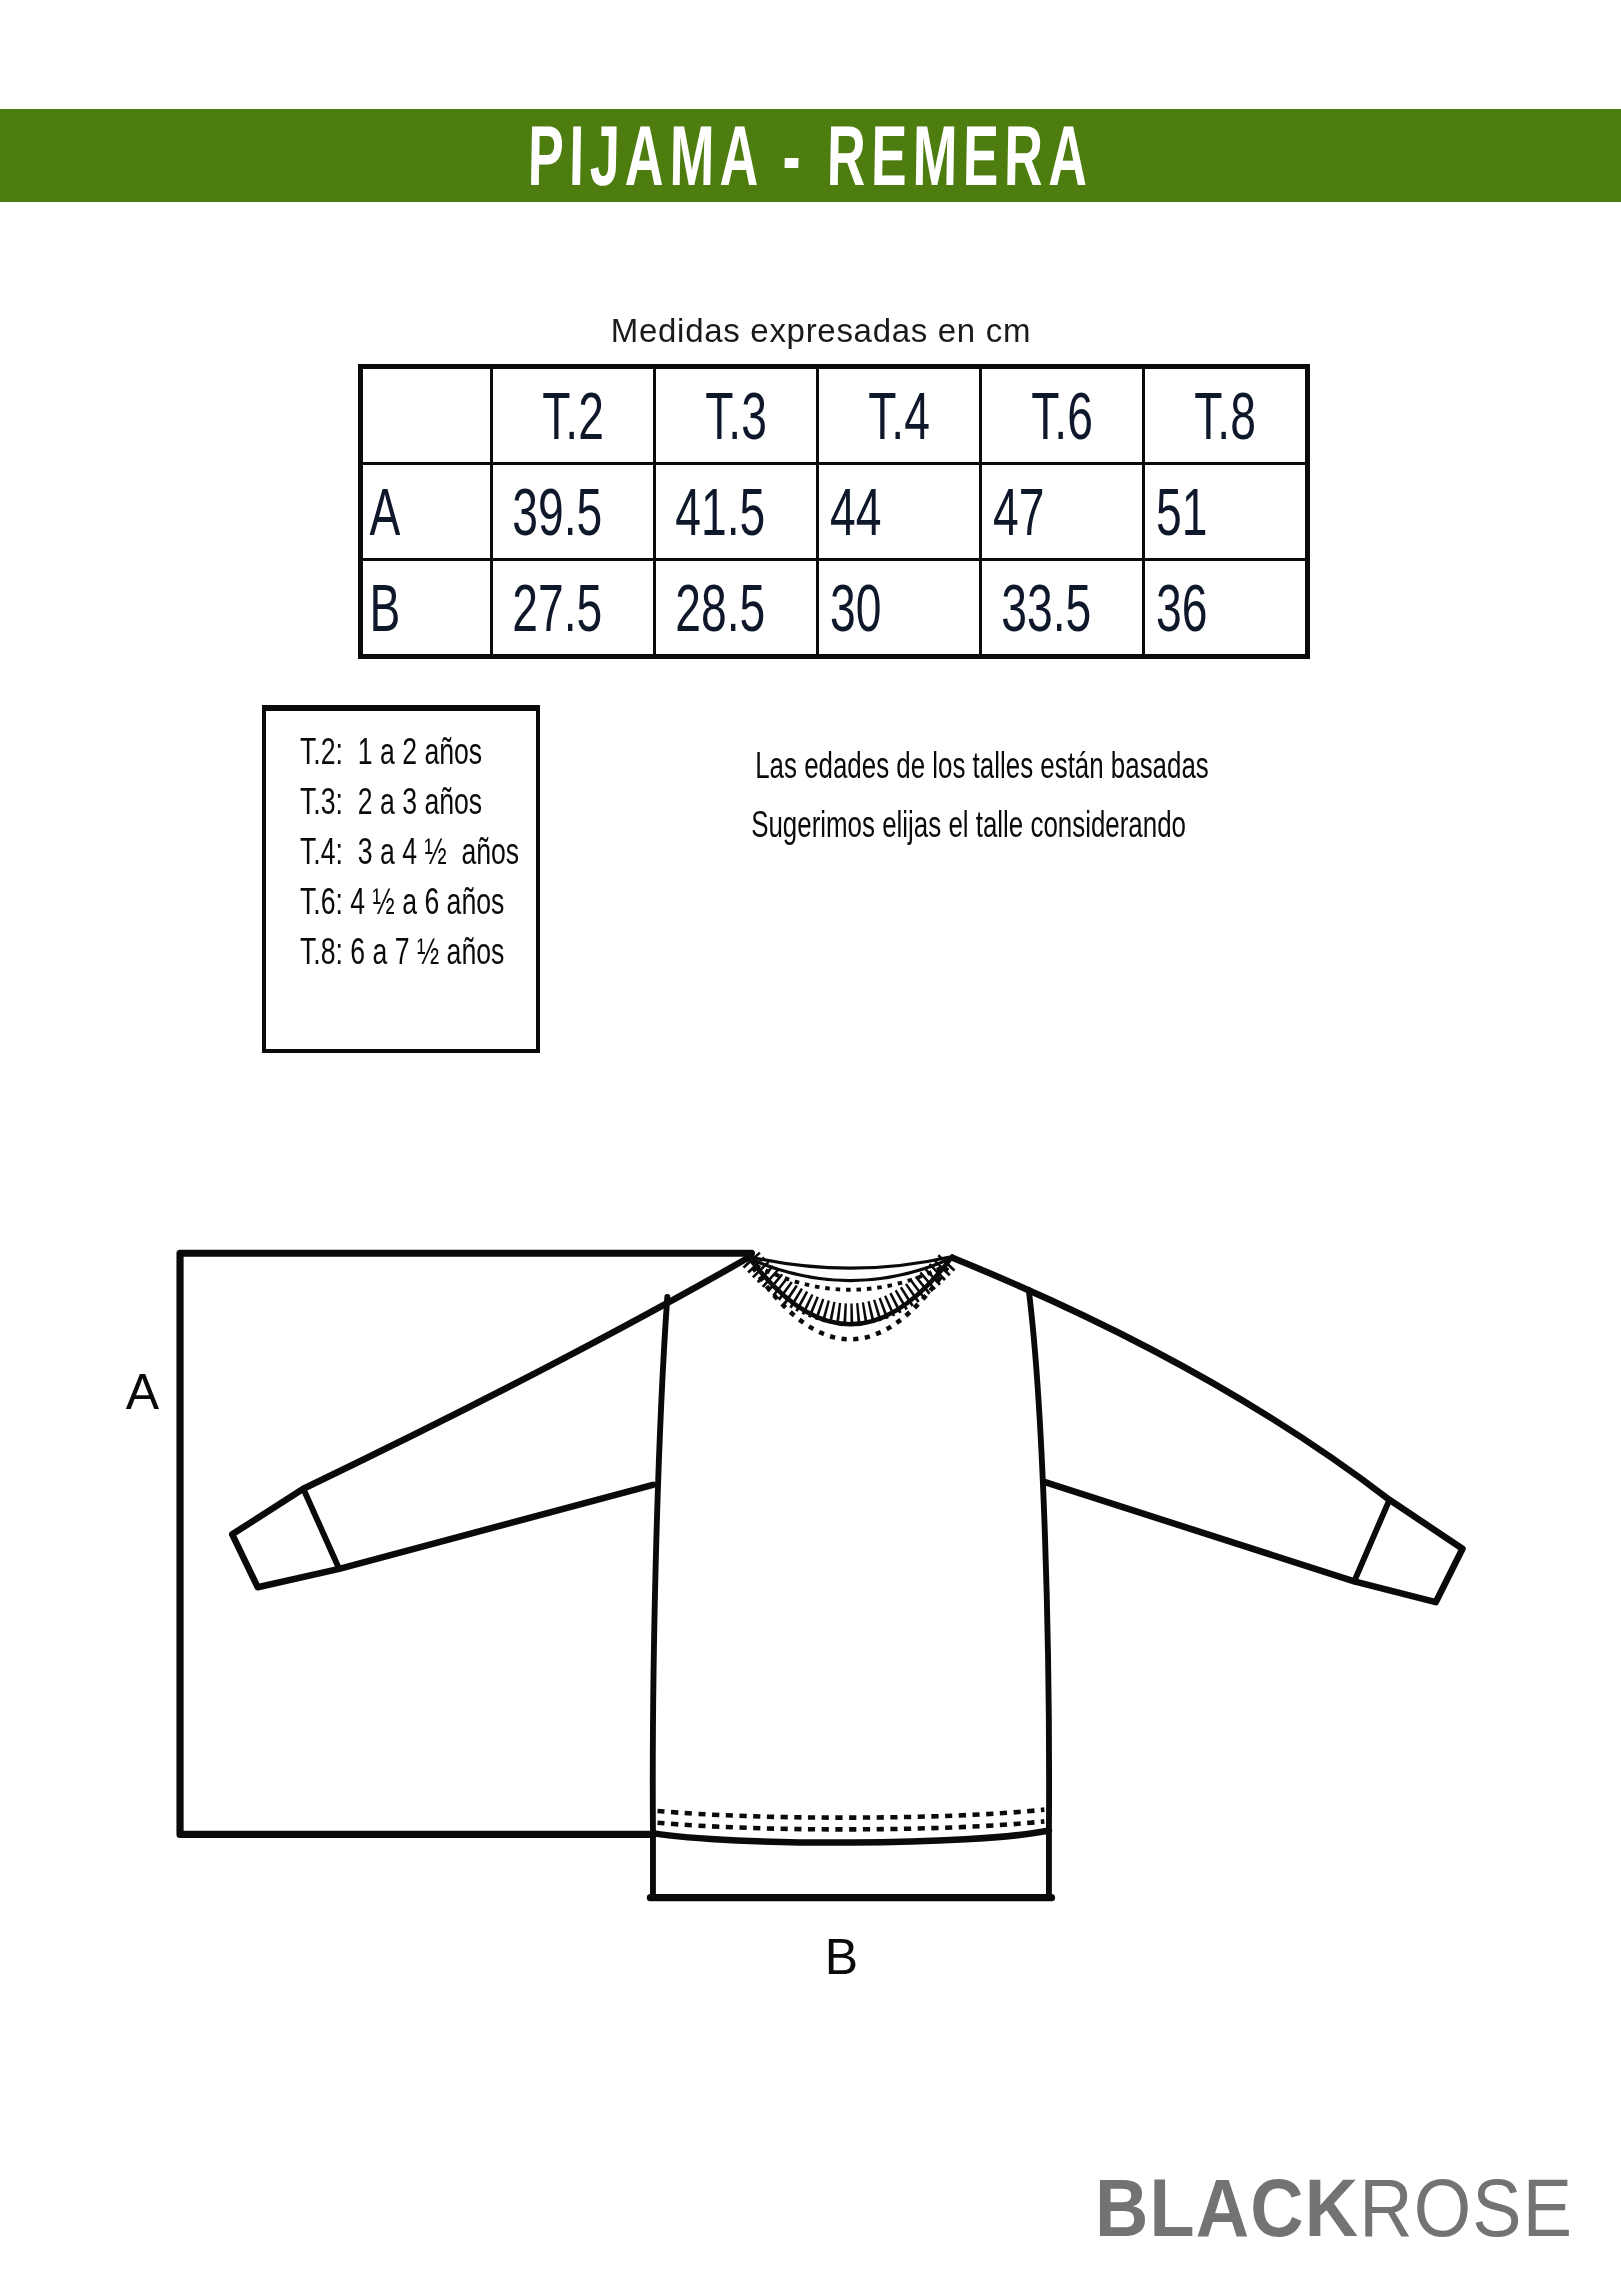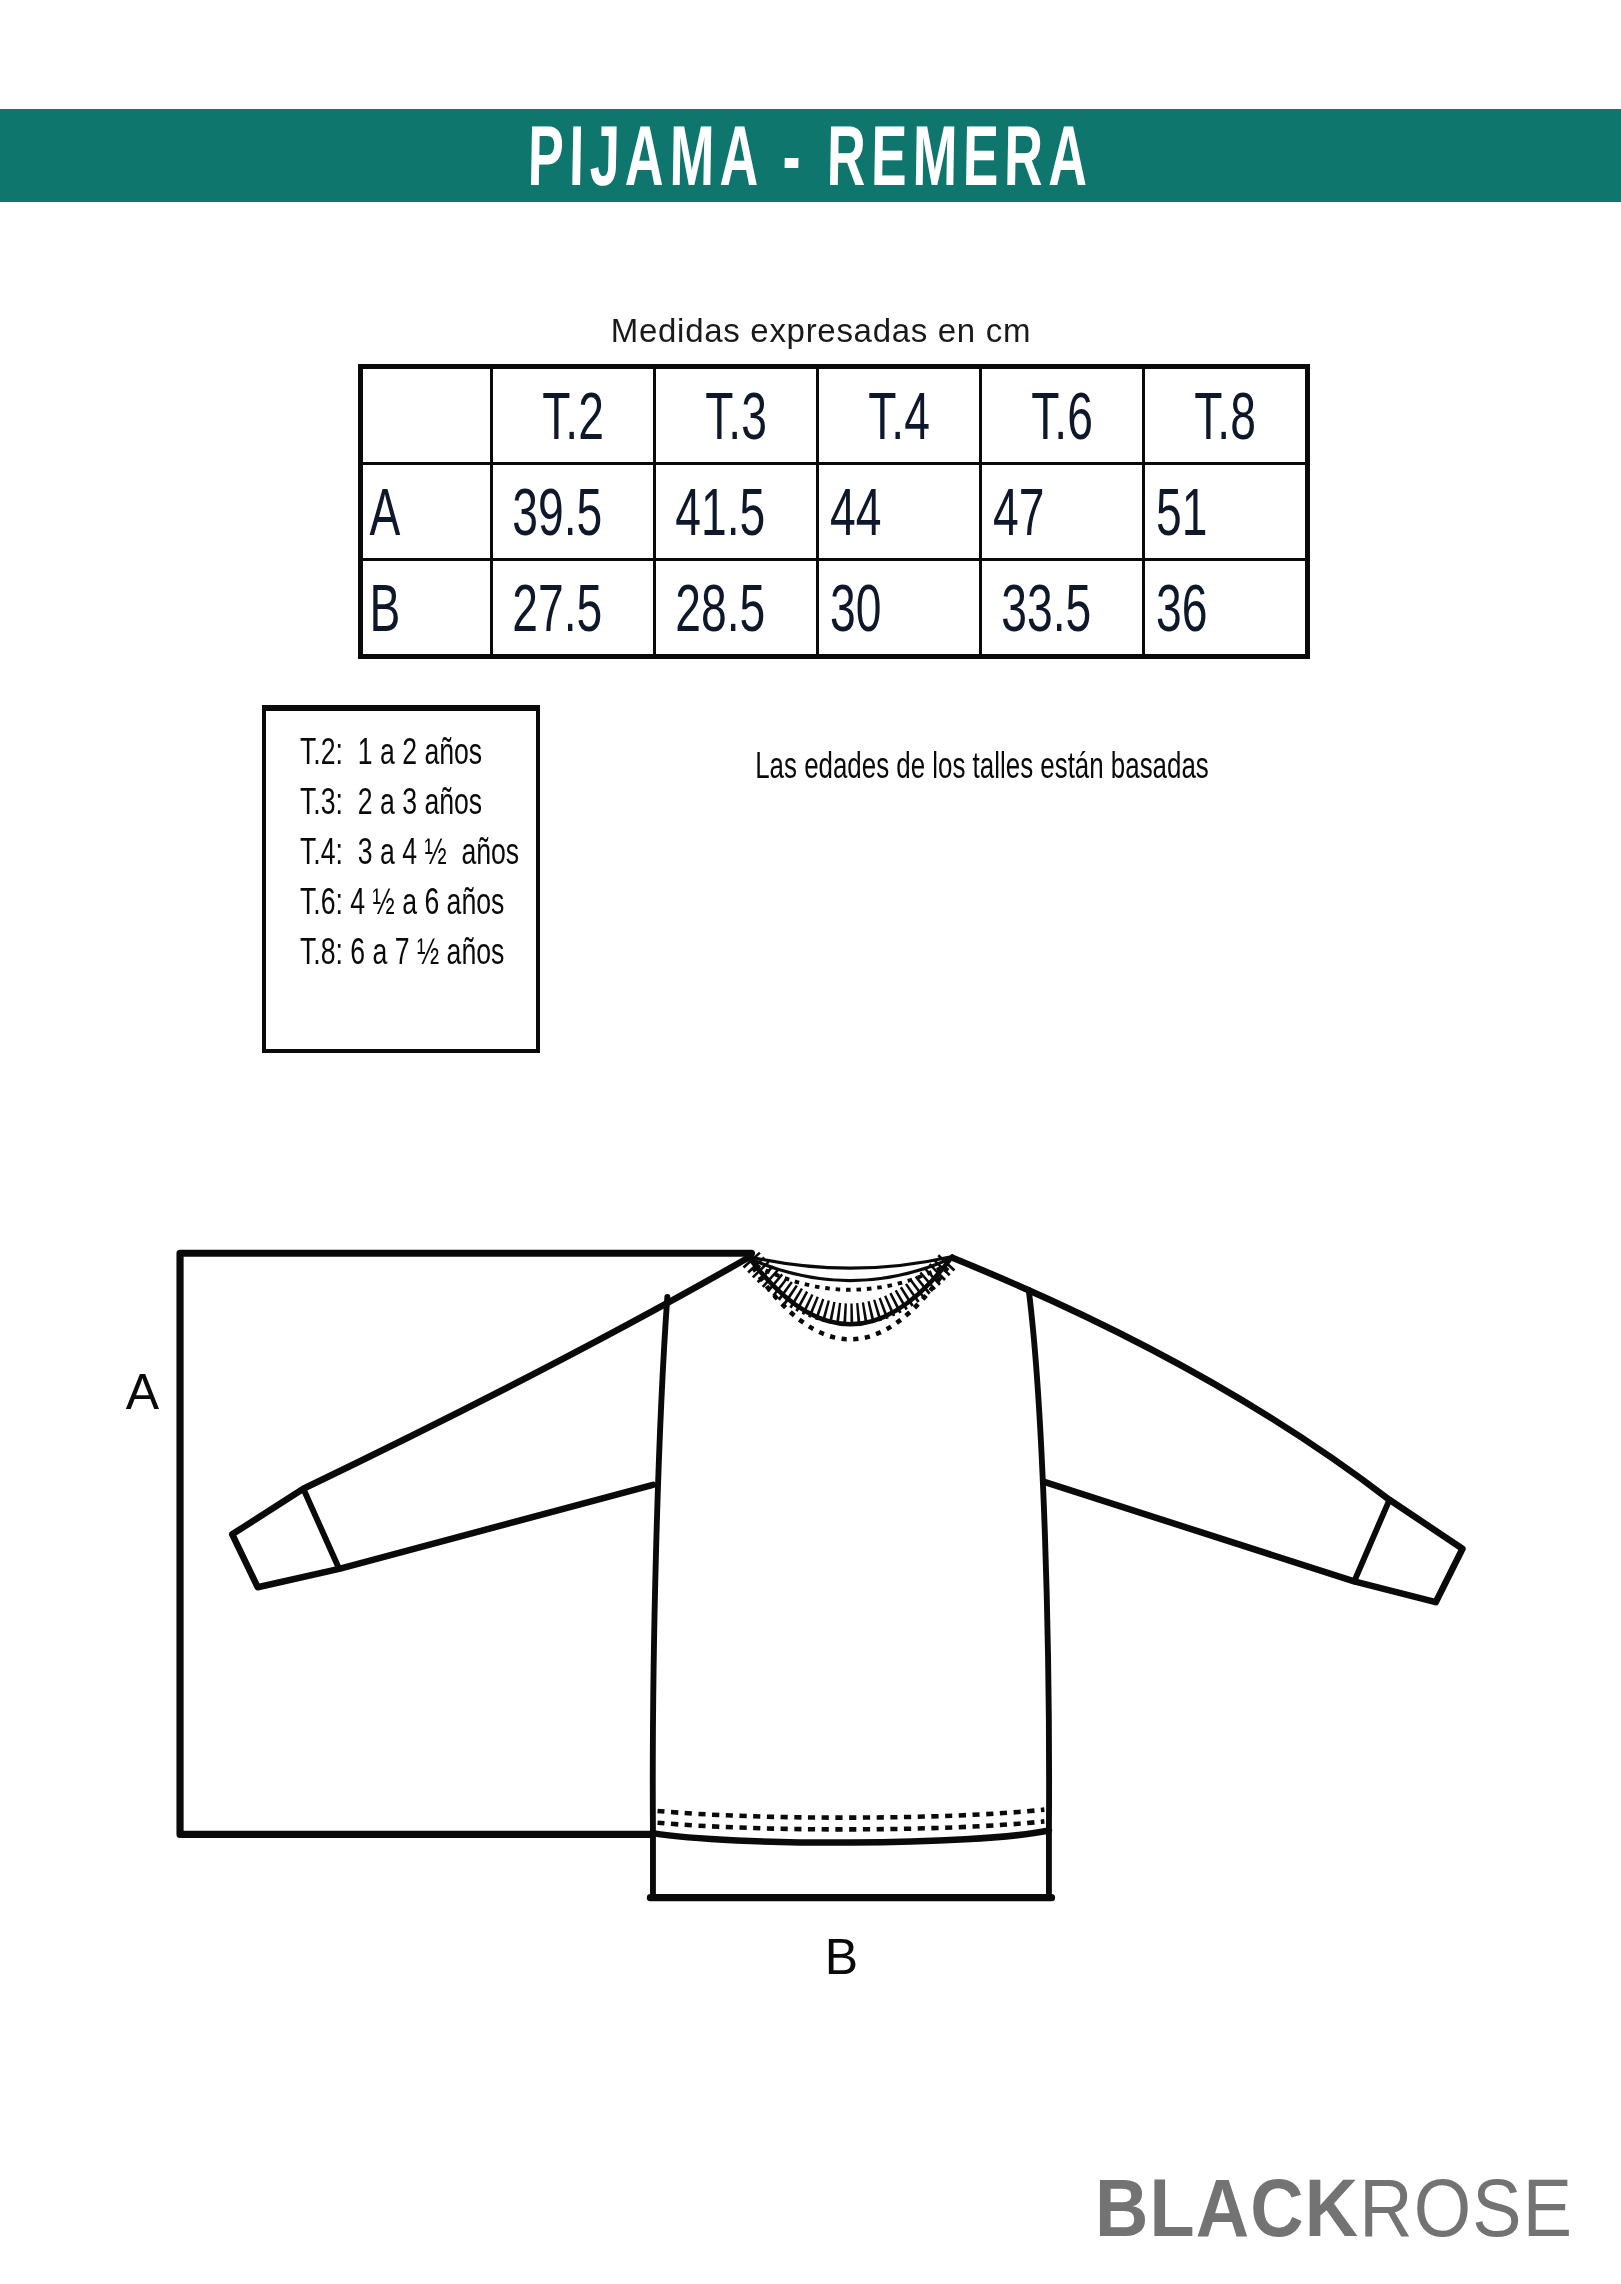--- a/index.html
+++ b/index.html
@@ -10,21 +10,21 @@
     overflow:hidden;
   }
   
   .cond      { display:inline-block; transform:scaleX(0.70); transform-origin:center center; white-space:pre; }
   .cond-l    { display:inline-block; transform:scaleX(0.72); transform-origin:left center;  white-space:pre; }
   .cond-r    { display:inline-block; transform:scaleX(0.90); transform-origin:right center; white-space:nowrap; }
 
   
   .titlebar {
     position:absolute; left:0; top:109px; width:1621px; height:93px;
-    background:#0f766e; display:flex; align-items:center; justify-content:center;
+    background:#4d7c0f; display:flex; align-items:center; justify-content:center;
   }
   .titlebar .title {
     color:#ffffff; font-size:85px; font-weight:bold; letter-spacing:9px;
     transform:scaleX(0.63) skewX(-1.5deg); transform-origin:center center; white-space:pre;
   }
 
   
   .caption {
     position:absolute; left:358px; top:312px; width:926px;
     text-align:center; font-size:33px; letter-spacing:0.7px; color:#1a1a1a;
@@ -119,20 +119,21 @@
   <div class="age-box">
     <div class="age-line"><span class="cond-l">T.2:  1 a 2 años</span></div>
     <div class="age-line"><span class="cond-l">T.3:  2 a 3 años</span></div>
     <div class="age-line"><span class="cond-l">T.4:  3 a 4 ½  años</span></div>
     <div class="age-line"><span class="cond-l">T.6: 4 ½ a 6 años</span></div>
     <div class="age-line"><span class="cond-l">T.8: 6 a 7 ½ años</span></div>
   </div>
 
   <div class="note">
     <div class="note-line"><span class="cond">Las edades de los talles están basadas</span></div>
+    <div class="note-line"><span class="cond">Sugerimos elijas el talle considerando</span></div>
   </div>
 
   <svg class="diagram-svg" viewBox="0 0 2485 3501" xmlns="http://www.w3.org/2000/svg">
     <g fill="none" stroke="#0a0a0a" stroke-linejoin="round" stroke-linecap="round">
 
       <path d="M1152 1921 L276 1921 L276 2812 L1000 2812" stroke-width="11"></path>
 
       <path d="M1023 1988 C1008 2200 999 2550 1001 2810" stroke-width="9"></path>
       <path d="M1001 2810 C1120 2830 1490 2830 1608 2806" stroke-width="10"></path>
       <path d="M1608 2806 C1610 2520 1600 2160 1577 1977" stroke-width="9"></path>

